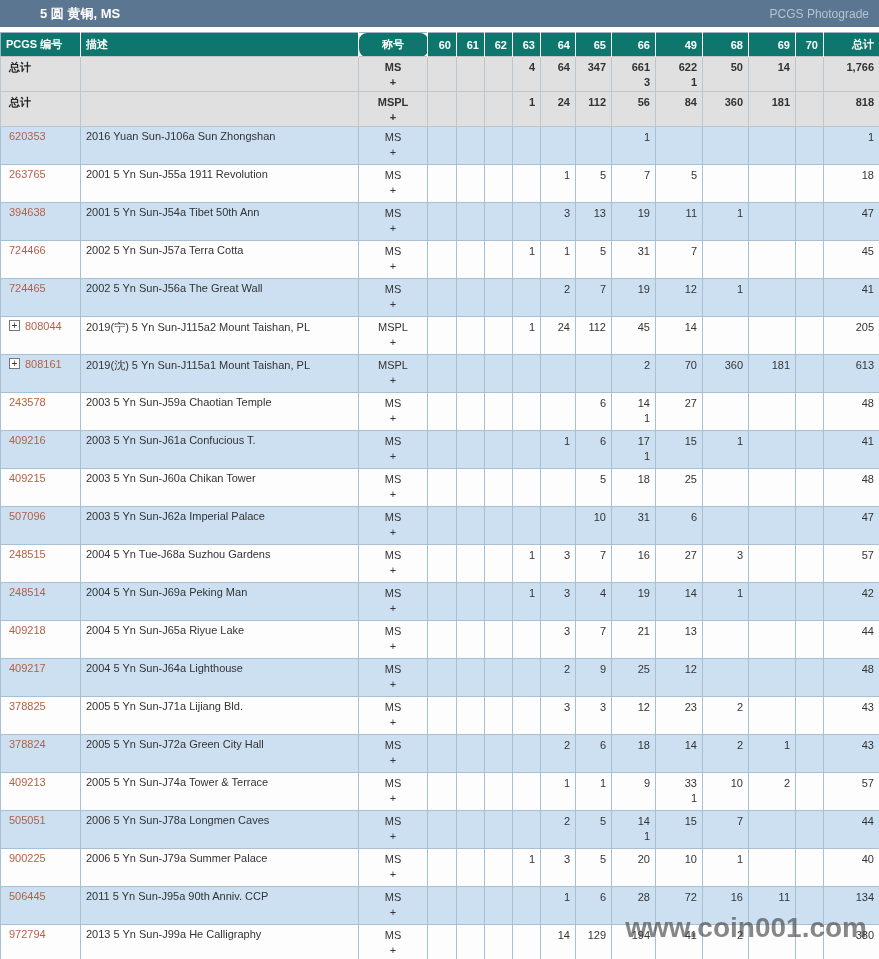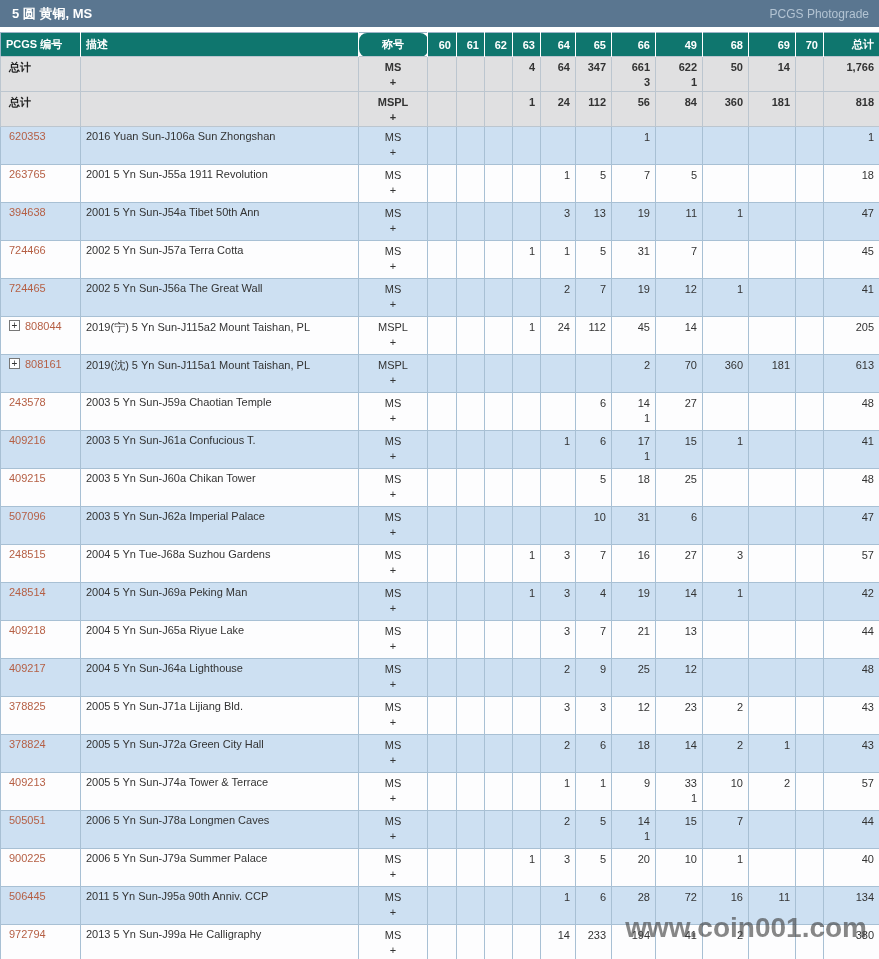--- a/index.html
+++ b/index.html
@@ -18,20 +18,21 @@
     display: flex;
     align-items: center;
     justify-content: space-between;
     padding: 0 10px 0 12px;
     margin-bottom: 5px;
   }
   .titlebar .title {
     color: #ffffff;
     font-size: 13px;
     font-weight: bold;
+    margin-left: 28px;
   }
   .titlebar .right-link {
     color: #b3c4d3;
     font-size: 12px;
     font-weight: normal;
     cursor: pointer;
   }
 
   
   table {
@@ -1476,21 +1477,21 @@
           </td>
           <td class="cell-grade">
             <div class="v1"></div>
             <div class="v2"></div>
           </td>
           <td class="cell-grade">
             <div class="v1">14</div>
             <div class="v2"></div>
           </td>
           <td class="cell-grade">
-            <div class="v1">233</div>
+            <div class="v1">129</div>
             <div class="v2"></div>
           </td>
           <td class="cell-grade">
             <div class="v1">194</div>
             <div class="v2"></div>
           </td>
           <td class="cell-grade">
             <div class="v1">41</div>
             <div class="v2"></div>
           </td>

